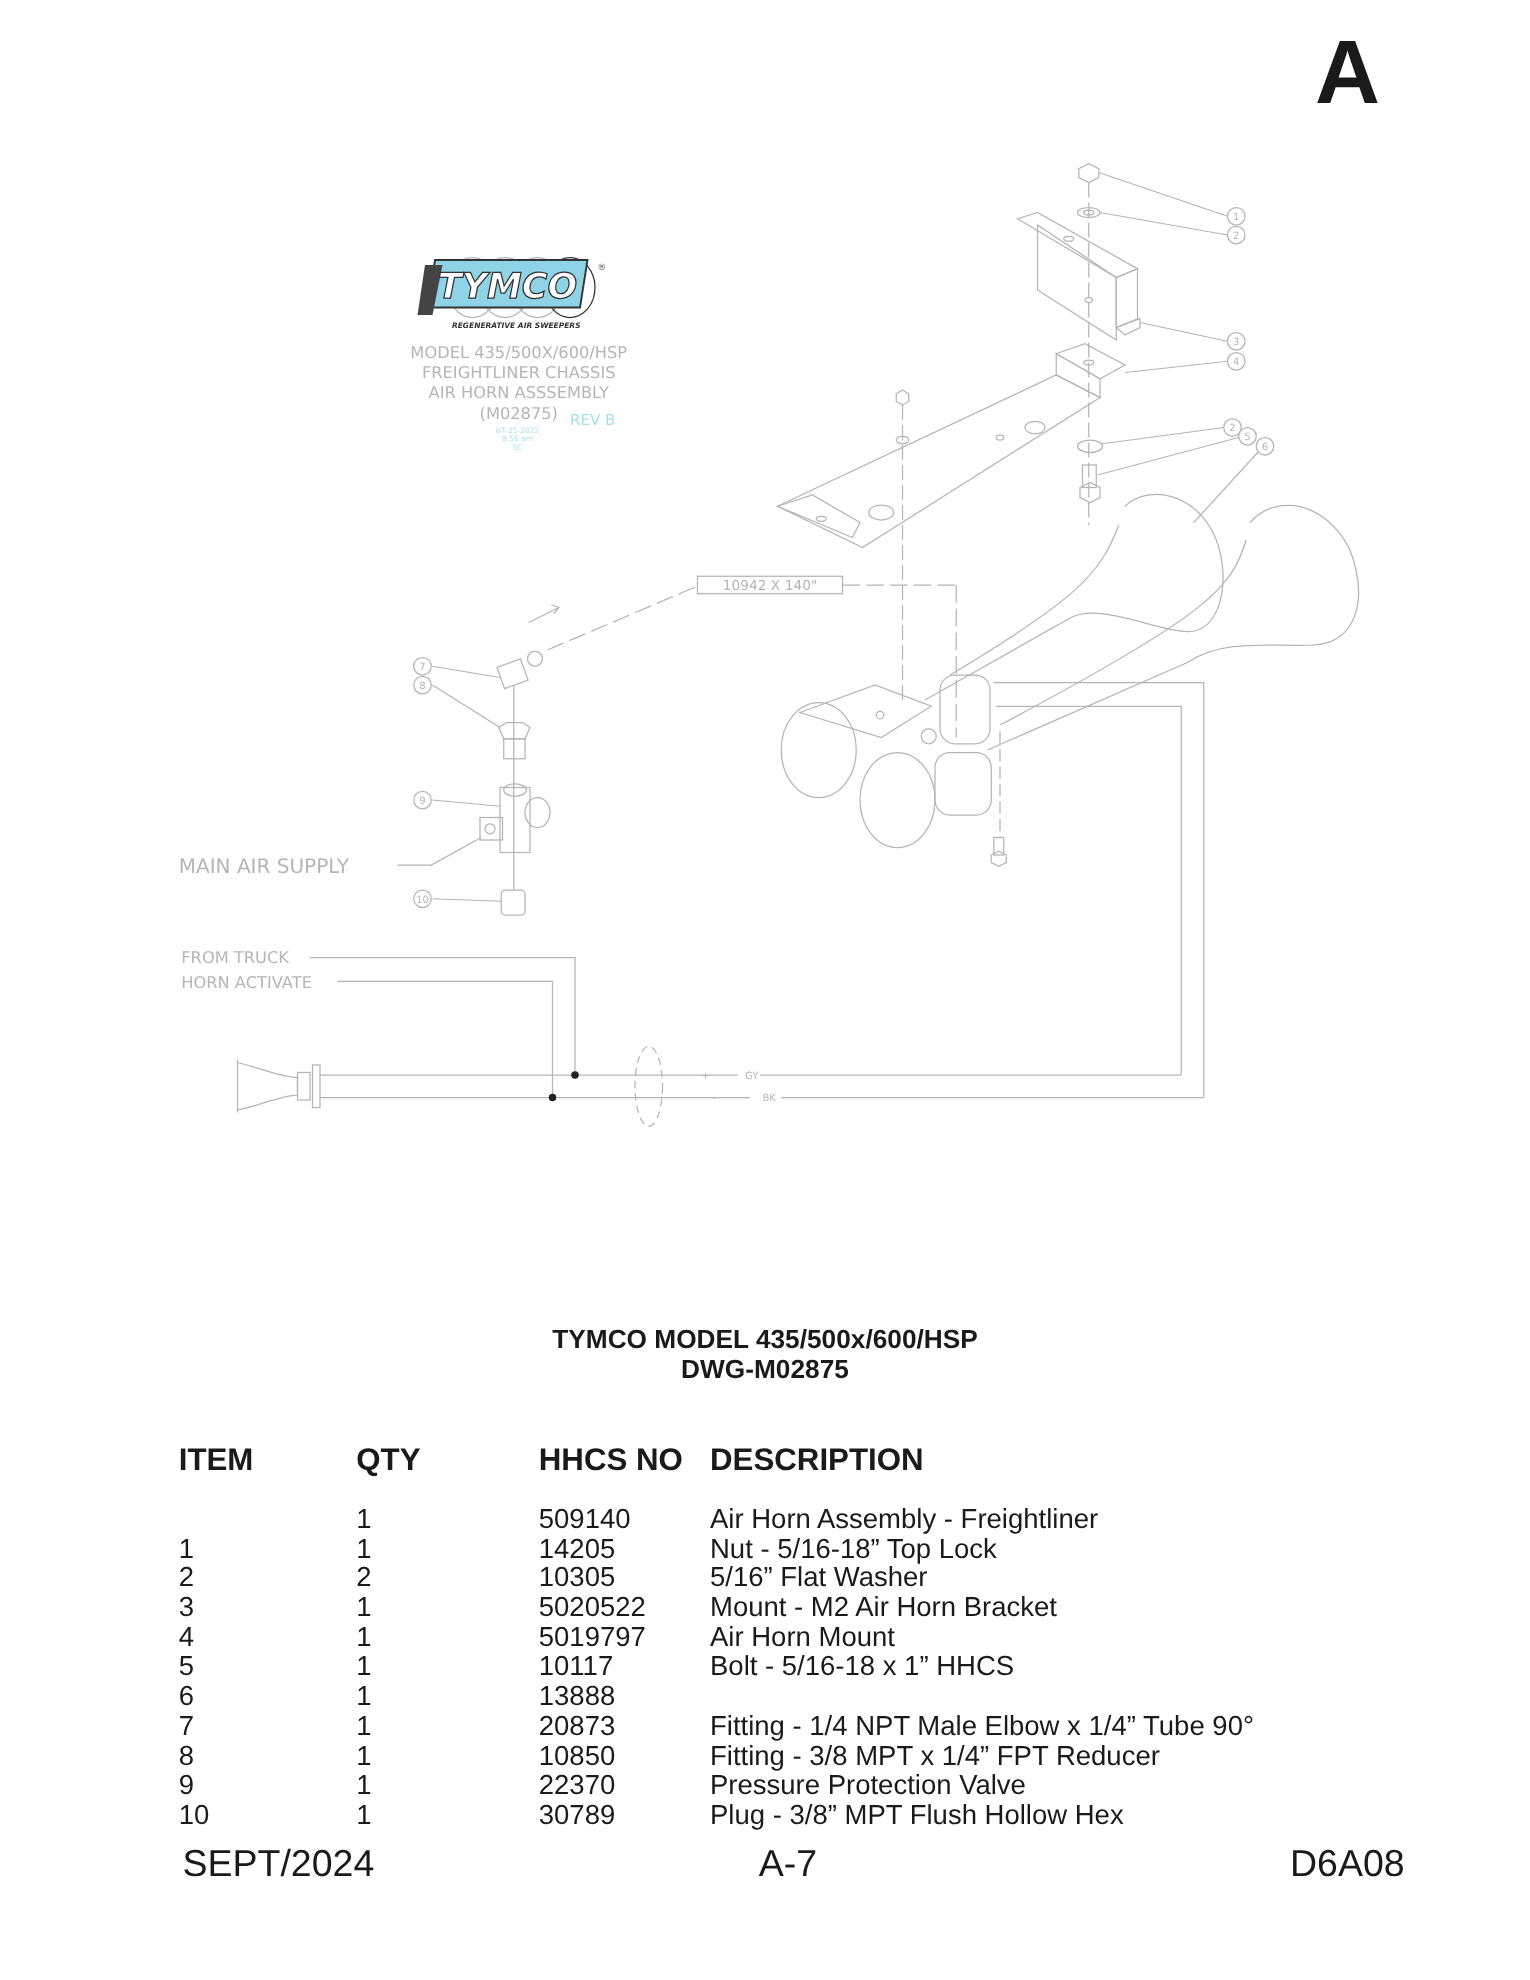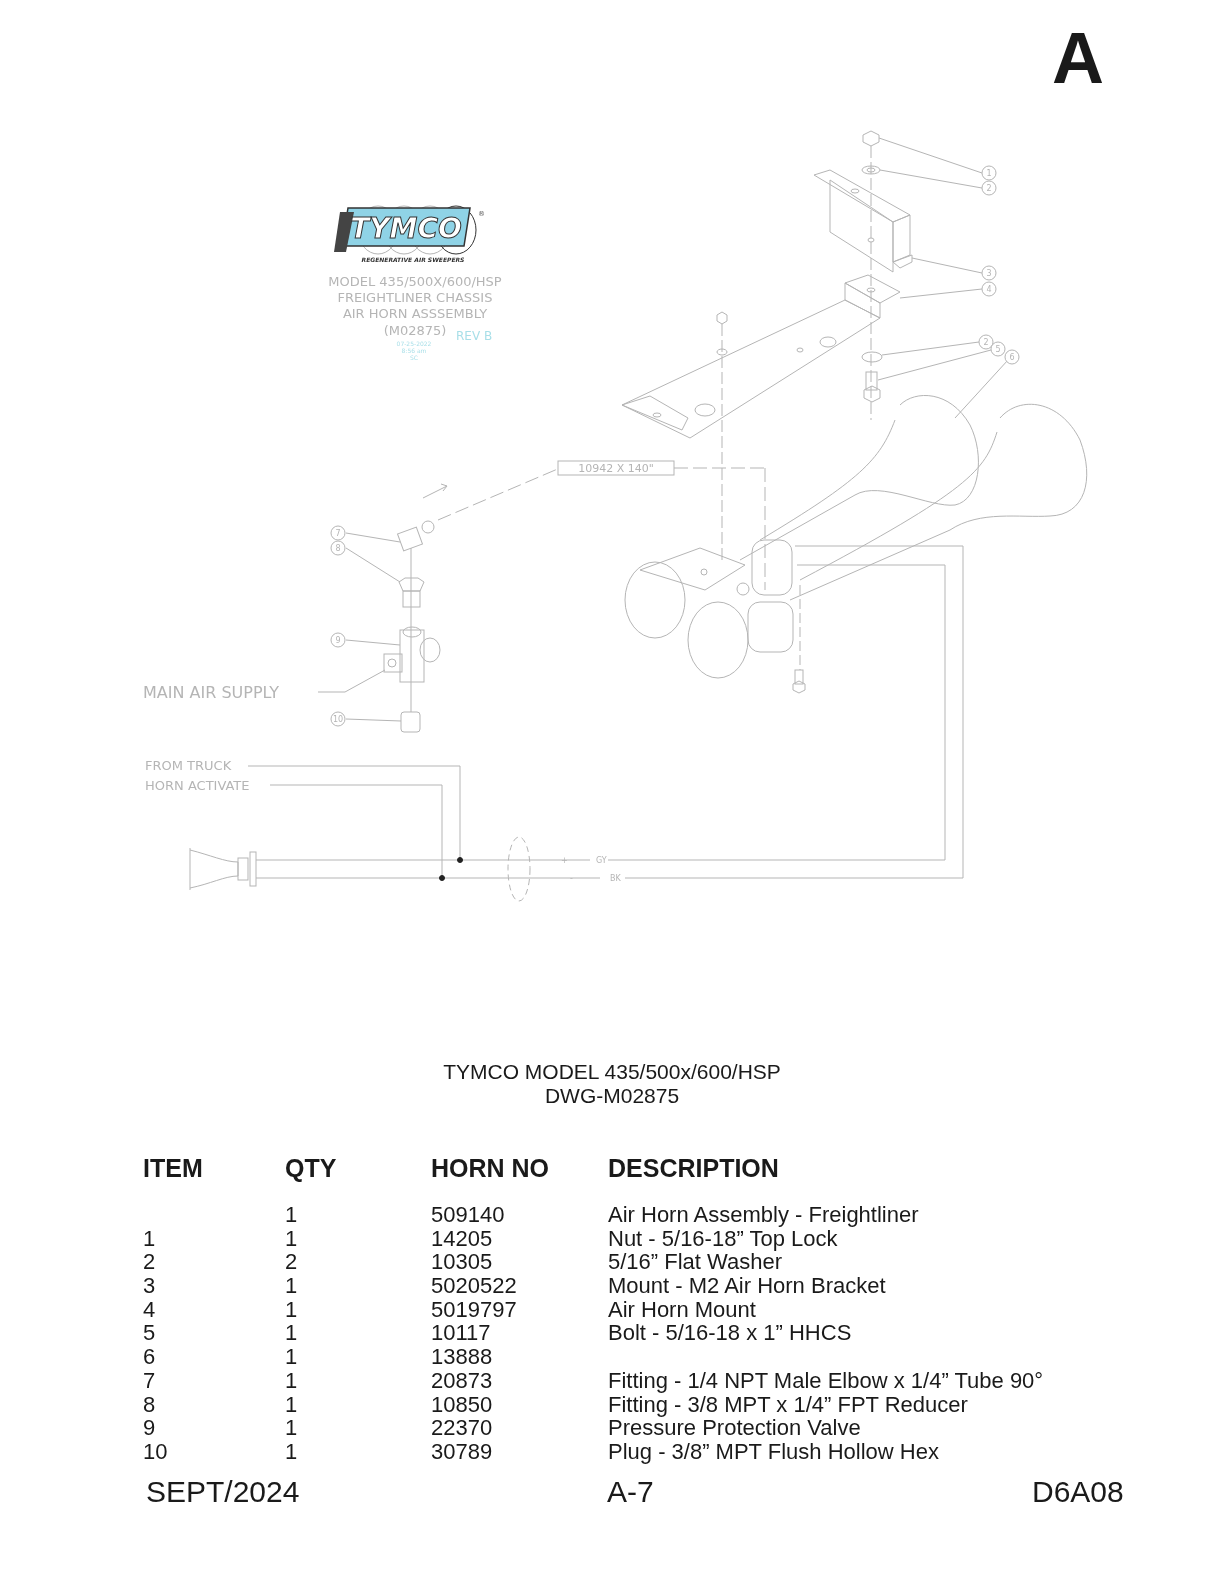--- a/index.html
+++ b/index.html
@@ -2,28 +2,28 @@
 <html><head>
 <meta charset="utf-8">
 <style>
   html, body { margin:0; padding:0; background:#ffffff; }
   body { width:1224px; height:1584px; position:relative; overflow:hidden;
          font-family:"Liberation Sans", sans-serif; color:#1a1a1a; }
   .abs { position:absolute; }
   .section-letter { left:1052px; top:22px; font-size:72px; font-weight:bold; line-height:1; color:#1a1a1a; }
   svg.drawing { position:absolute; left:0; top:0; }
   .cad { font-family:"DejaVu Sans", sans-serif; fill:#b5b5b5; }
-  .titles { left:0; width:1224px; top:1060px; text-align:center; font-weight:normal; font-size:21px; line-height:24px; }
+  .titles { left:0; width:1224px; top:1060px; text-align:center; font-weight:bold; font-size:21px; line-height:24px; }
   .titles div { margin:0; }
   .tbl-head { top:1154px; font-weight:bold; font-size:25px; }
   .row { font-size:22px; line-height:23.7px; }
   .col-item { left:143px; }
   .col-qty  { left:285px; }
   .col-part { left:431px; }
-  .col-desc { left:568px; white-space:nowrap;margin-left:40px; }
+  .col-desc { left:568px; white-space:nowrap; }
   .footer { top:1475px; font-size:30px; }
 </style>
 </head>
 <body>
 
 <div class="abs section-letter">A</div>
 
 <svg class="drawing" width="1224" height="1000" viewBox="0 0 1224 1000" fill="none" stroke="#b5b5b5" stroke-width="1">
 
   <g>
@@ -190,21 +190,21 @@
   </g>
 </svg>
 
 <div class="abs titles">
   <div>TYMCO MODEL 435/500x/600/HSP</div>
   <div>DWG-M02875</div>
 </div>
 
 <div class="abs tbl-head col-item">ITEM</div>
 <div class="abs tbl-head col-qty">QTY</div>
-<div class="abs tbl-head col-part">HORN NO</div>
+<div class="abs tbl-head col-part">HHCS NO</div>
 <div class="abs tbl-head col-desc">DESCRIPTION</div>
 
 <div class="abs" style="left:0;top:1203px;width:1224px;">
   <div style="position:relative;height:23.7px;" class="row">
     <span class="abs col-item"></span>
     <span class="abs col-qty">1</span>
     <span class="abs col-part">509140</span>
     <span class="abs col-desc">Air Horn Assembly - Freightliner</span>
   </div>
   <div style="position:relative;height:23.7px;" class="row">

